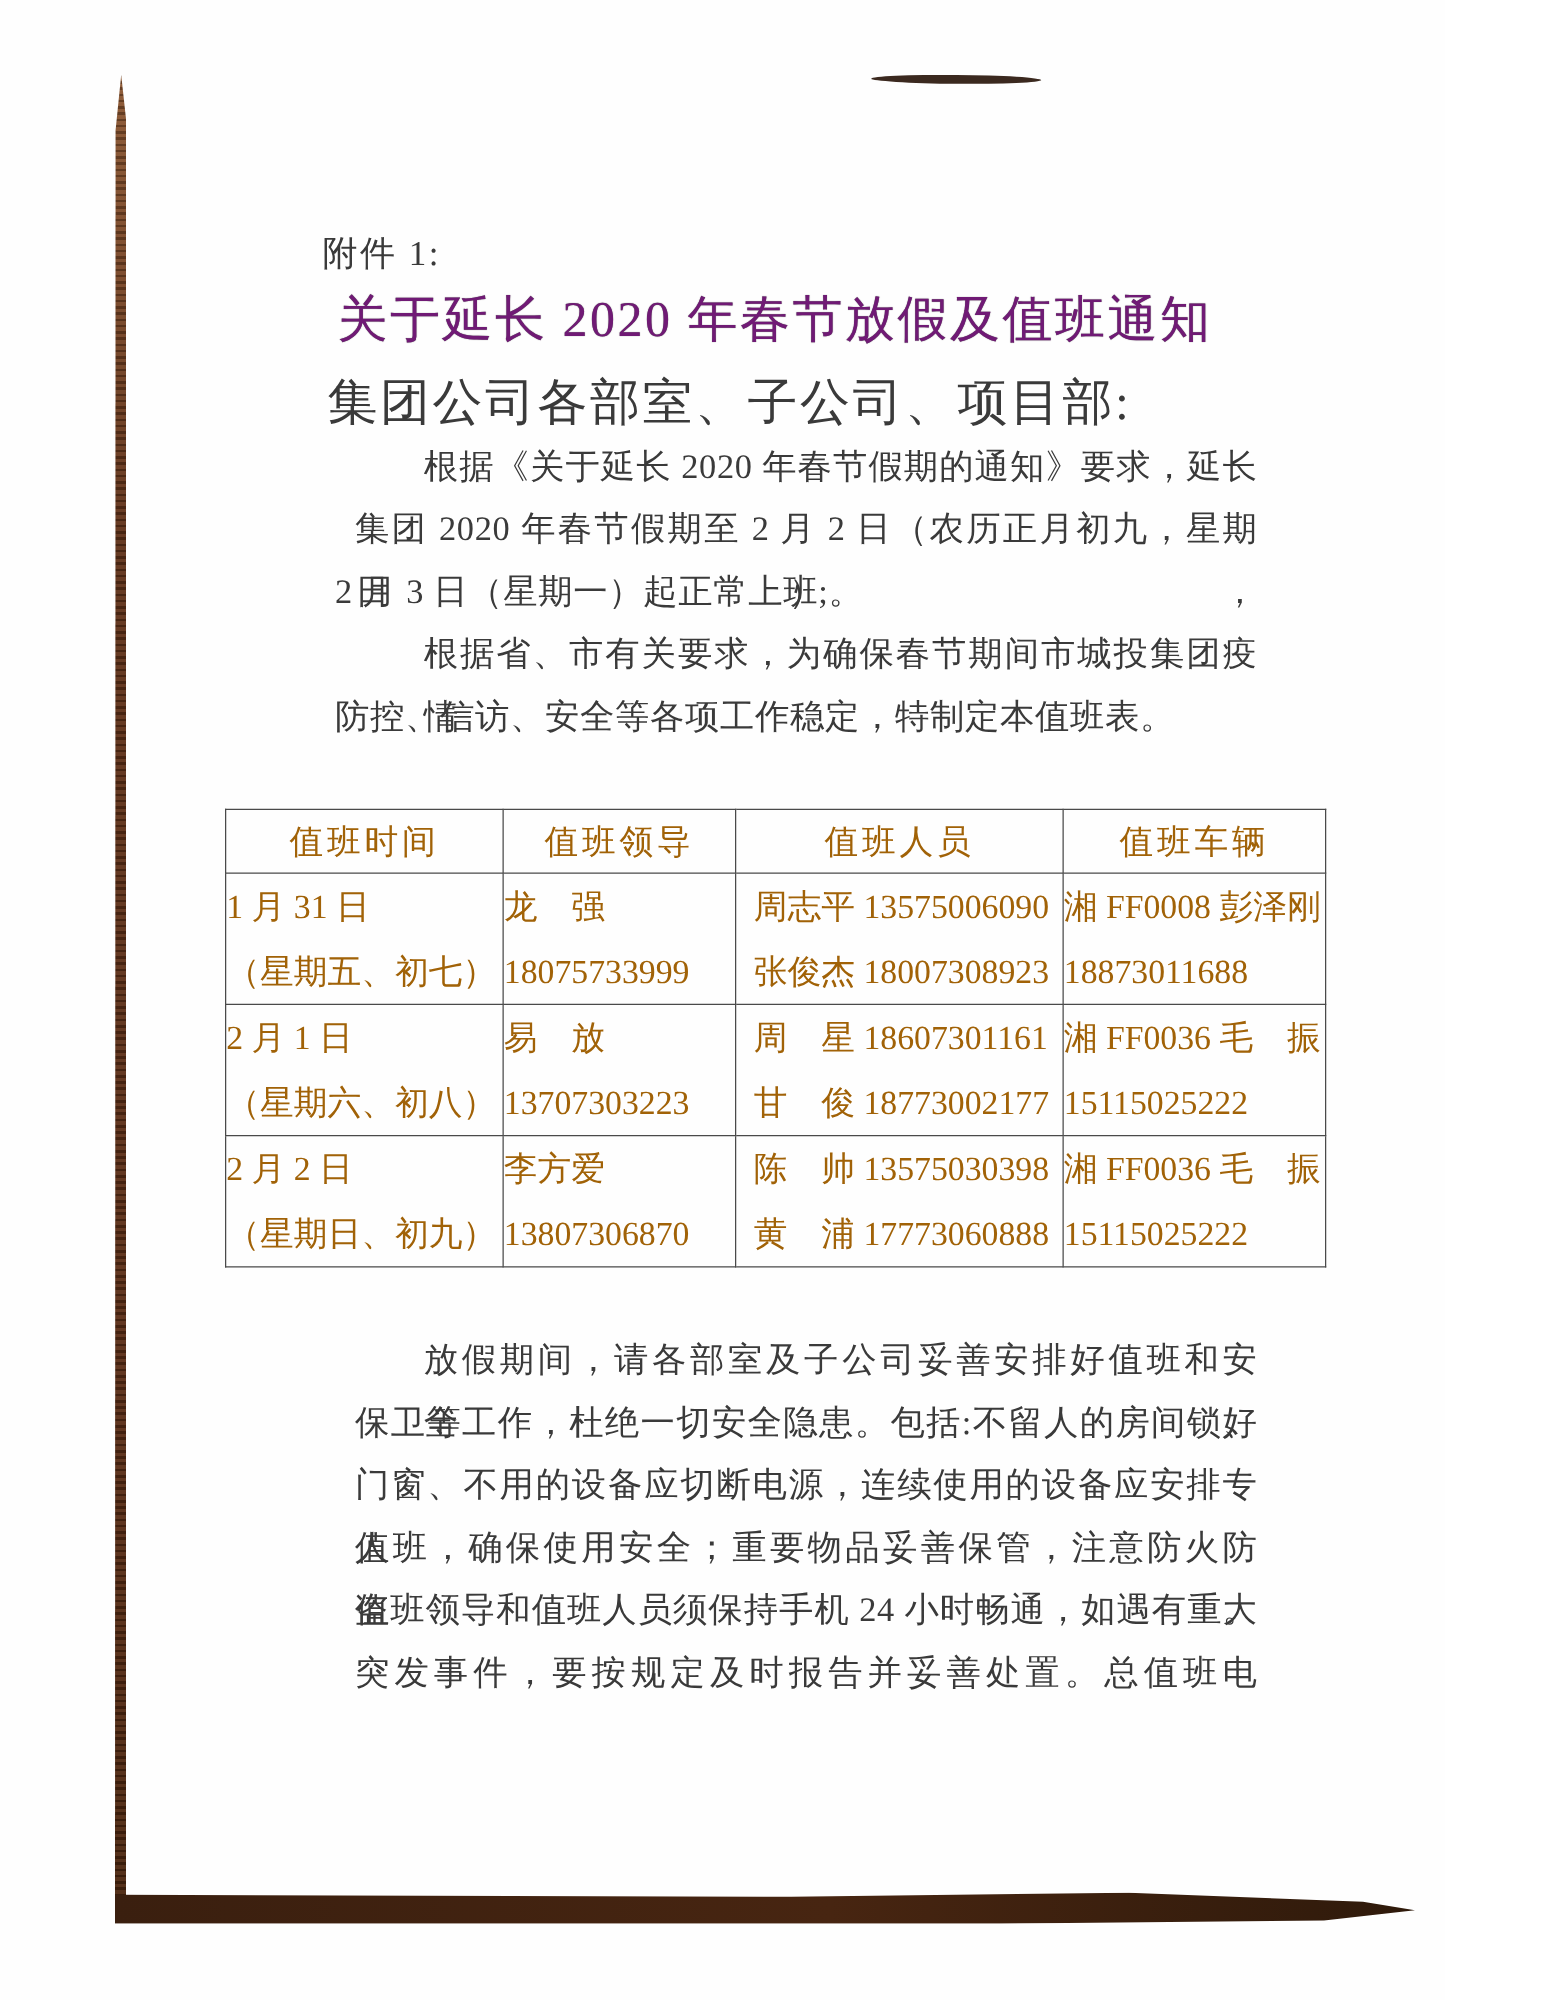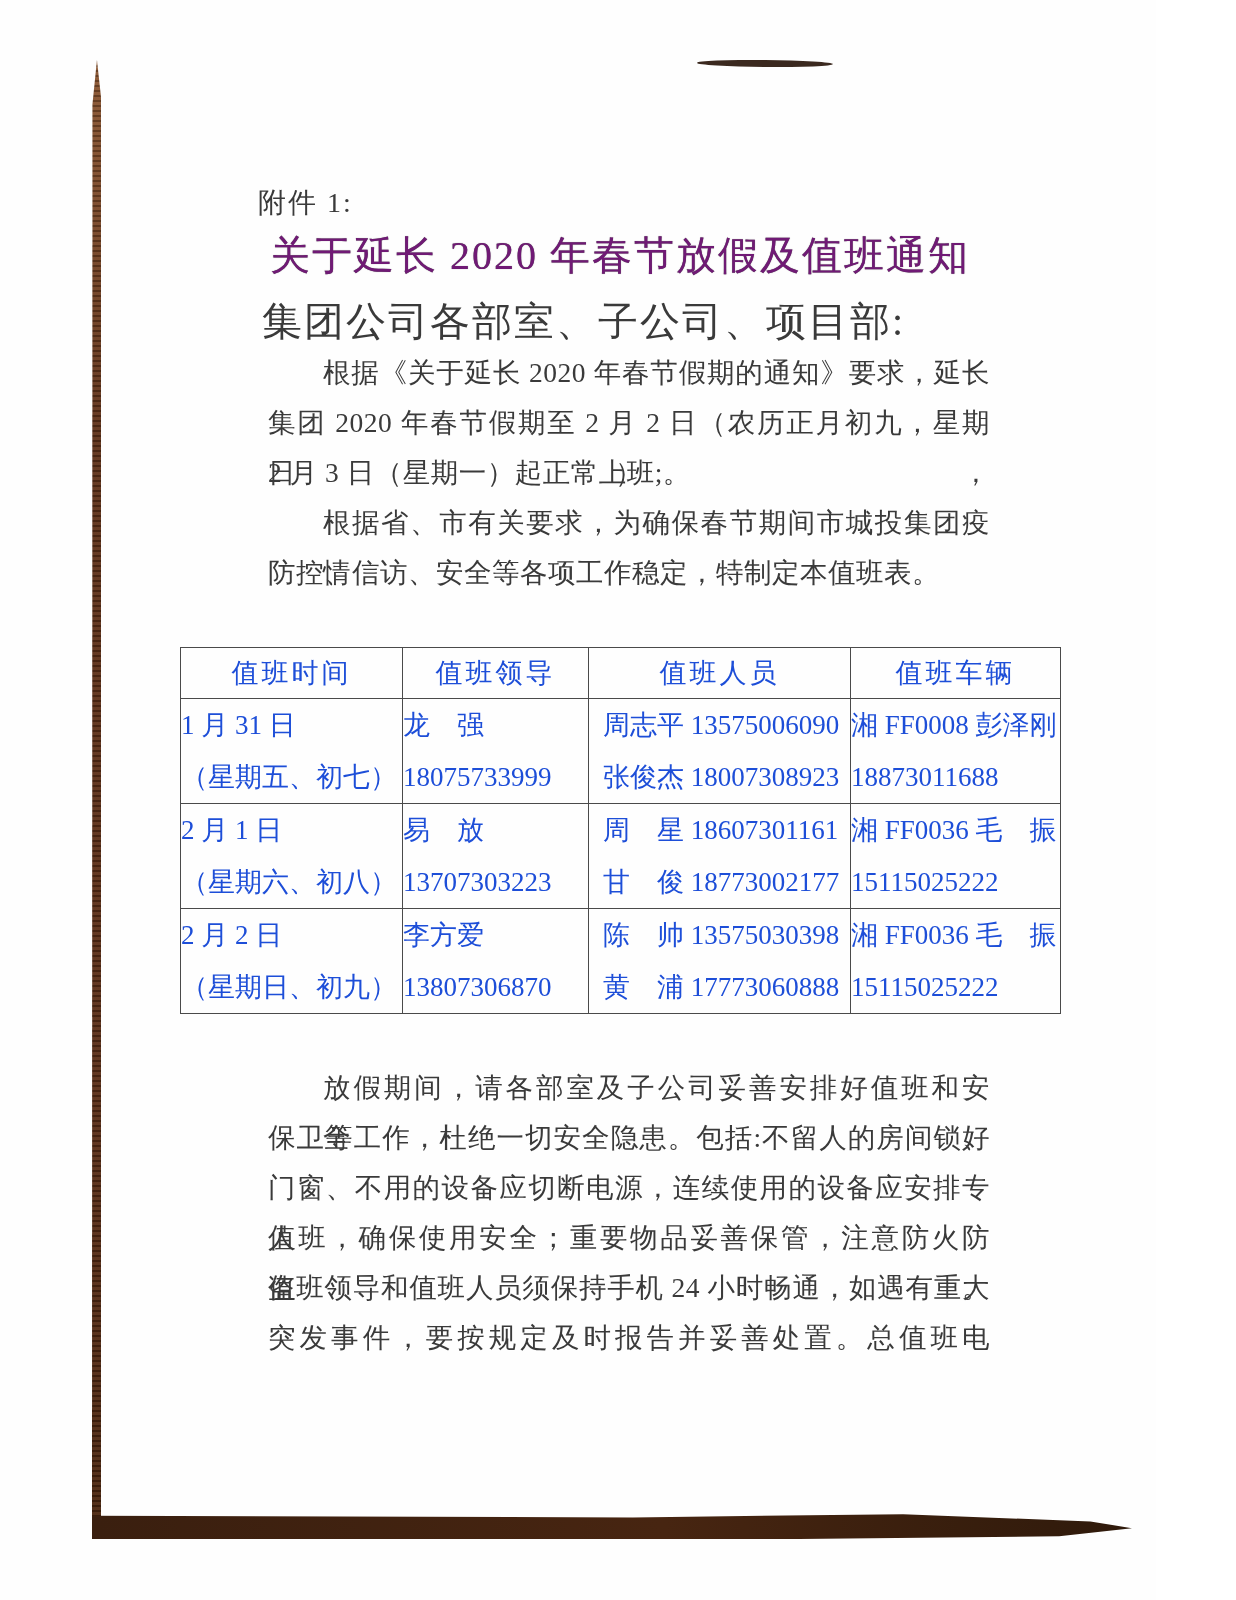--- a/index.html
+++ b/index.html
@@ -38,26 +38,26 @@
   .att    { position:absolute; left:258px; top:184px; font-size:28px; letter-spacing:2px; }
   .title  {
     position:absolute; left:180px; top:228px; width:880px; height:56px; line-height:56px;
     text-align:center; font-size:40px; letter-spacing:2px; color:#701a75;
     text-shadow:0 0 .7px rgba(45,45,45,.85);
   }
   .salut  { position:absolute; left:262px; top:294px; font-size:40px; letter-spacing:2px; }
 
   .bline  { position:absolute; left:268px; width:722px; height:50px; line-height:50px;
             font-size:27.5px; letter-spacing:.5px; }
-  .just   { text-align:justify; text-align-last:justify; }
+  .just   { text-align:justify; text-align-last:justify;margin-left:16px; }
   .ind    { padding-left:55px; width:667px; }
 
   table.duty {
     position:absolute; left:180px; top:647px; width:880px; height:365px;
-    border-collapse:collapse; table-layout:fixed; font-size:27px; color:#1d4ed8;
+    border-collapse:collapse; table-layout:fixed; font-size:27px; color:#a16207;
   }
   .duty th, .duty td { border:1.6px solid #4a4a4a; padding:0; font-weight:normal; }
   .duty th { height:50px; text-align:center; letter-spacing:3px; }
   .duty tr.r { height:105px; }
   .duty td { vertical-align:middle; text-align:left; }
   .duty td.staff { text-align:left; padding-left:14px;margin-top:48px; }
   .cl { height:52px; line-height:52px; white-space:nowrap; overflow:visible; }
   .col-date  { width:222px; }
   .col-lead  { width:186px; }
   .col-staff { width:262px; }

